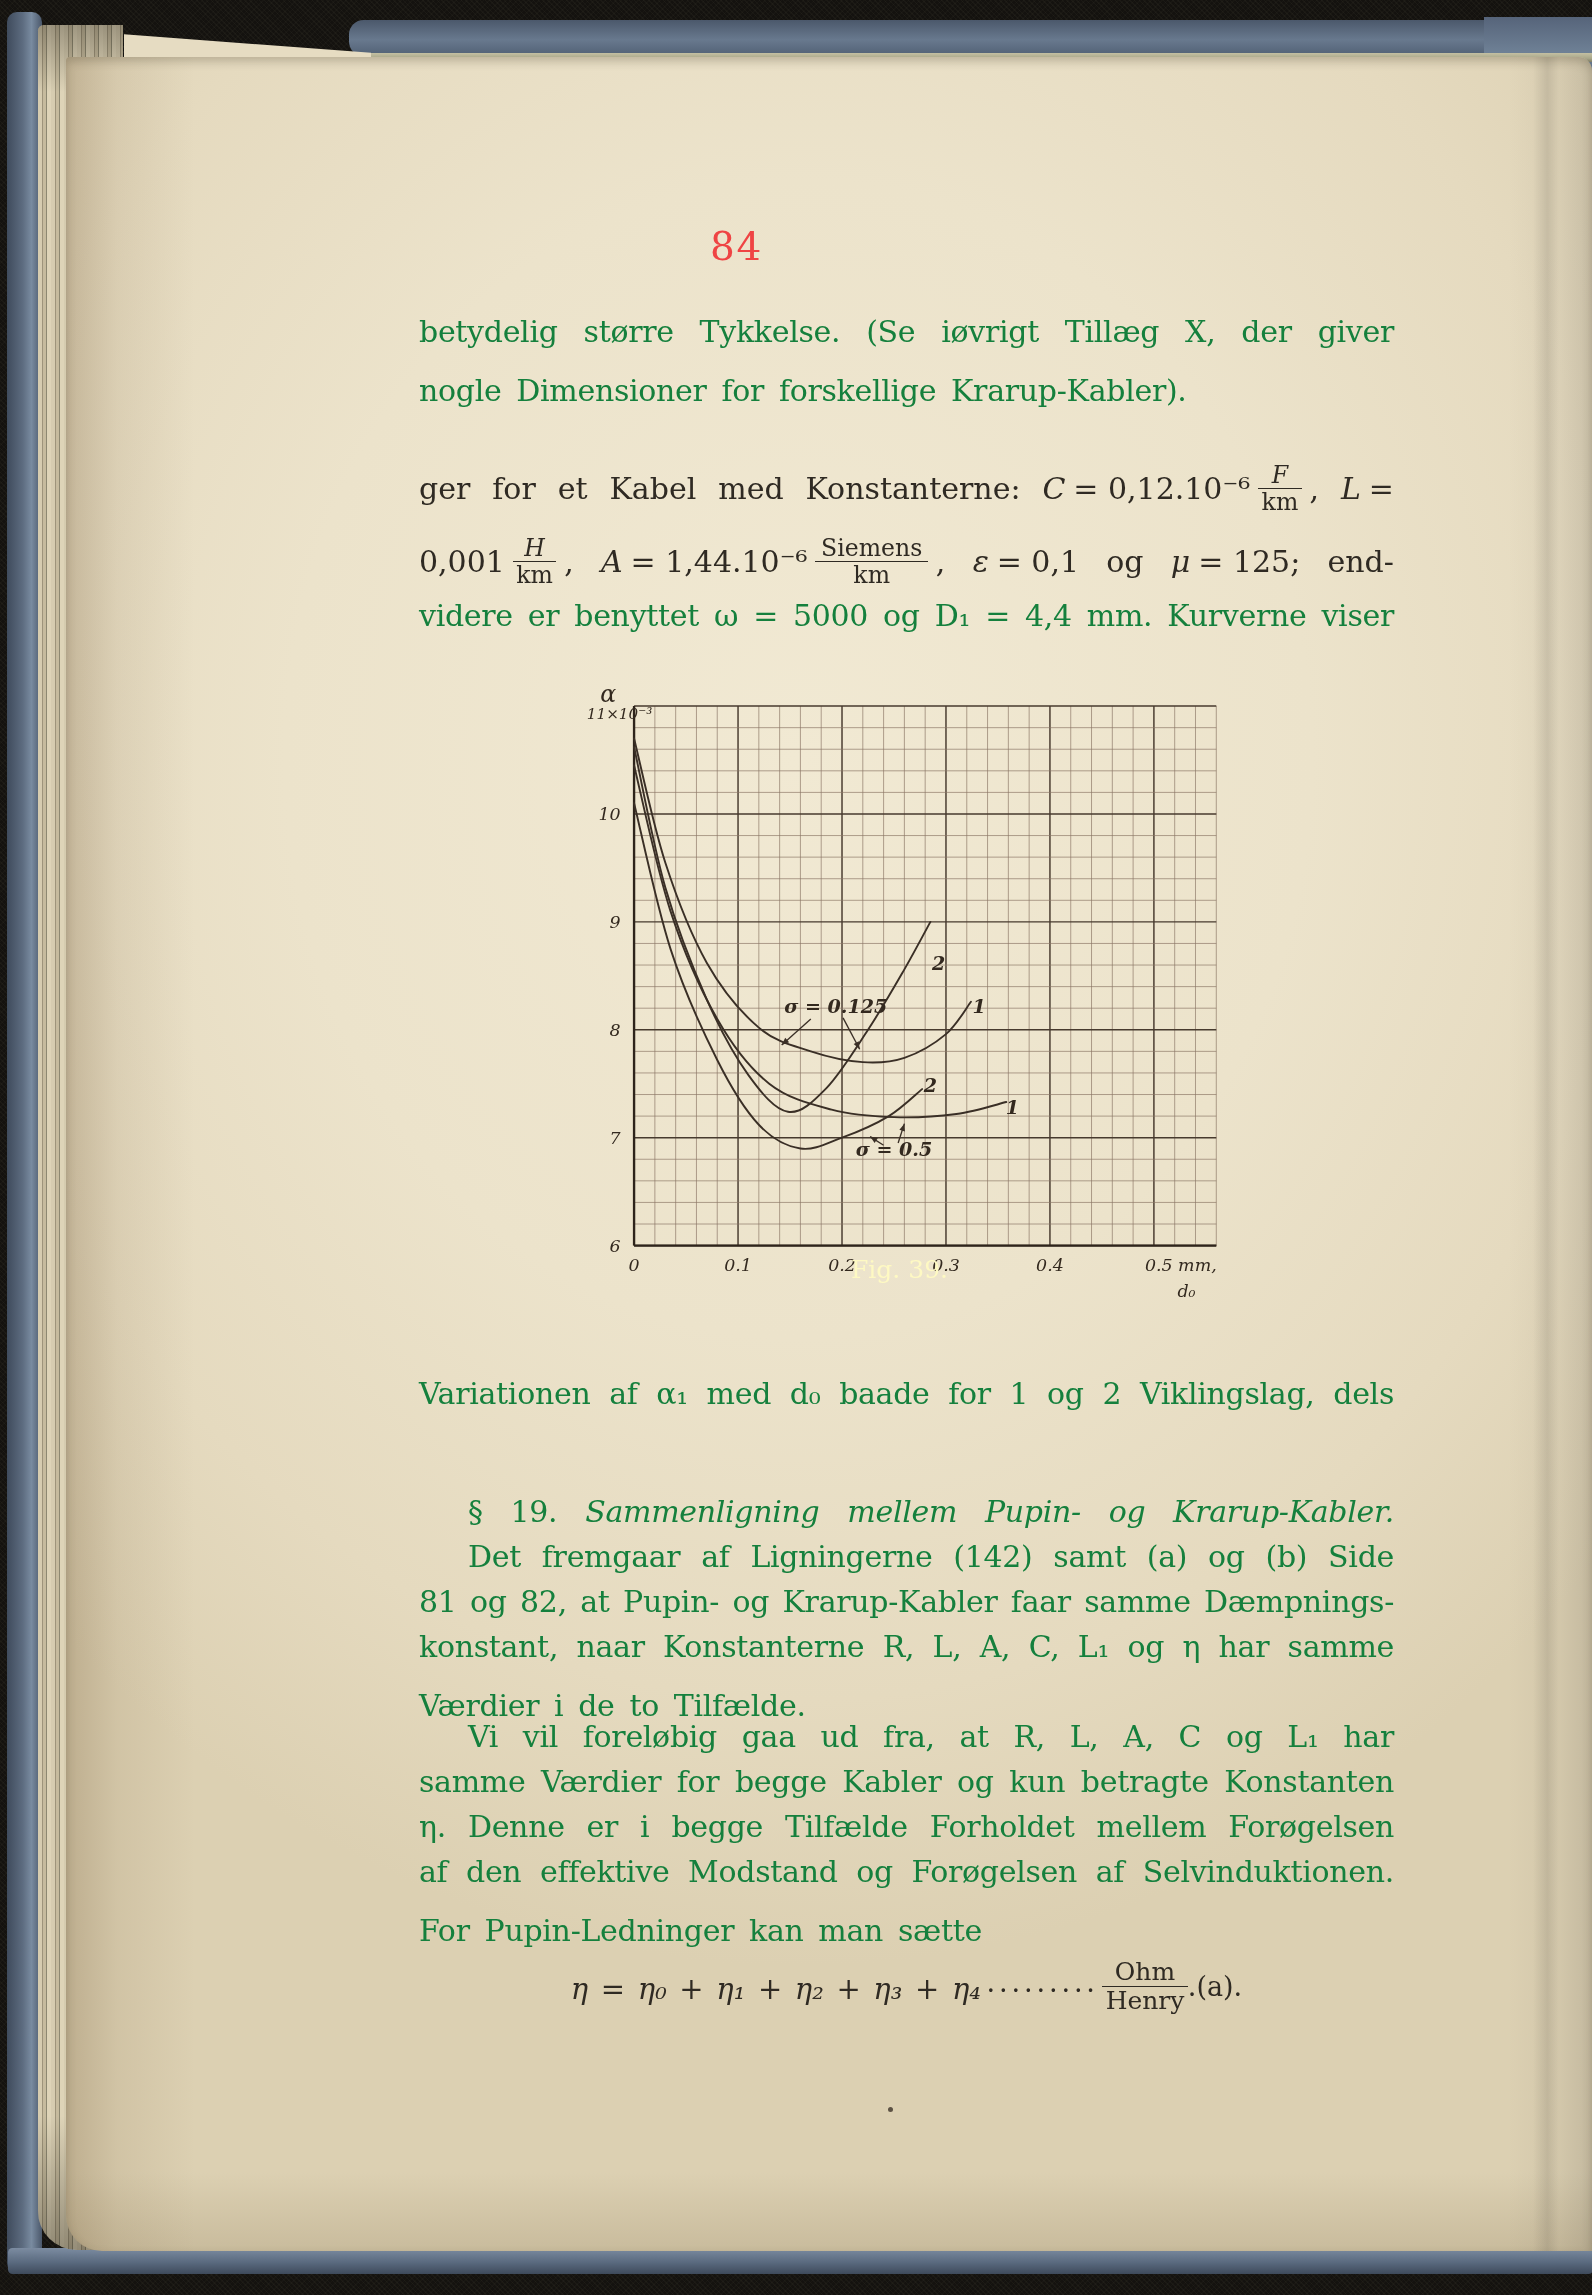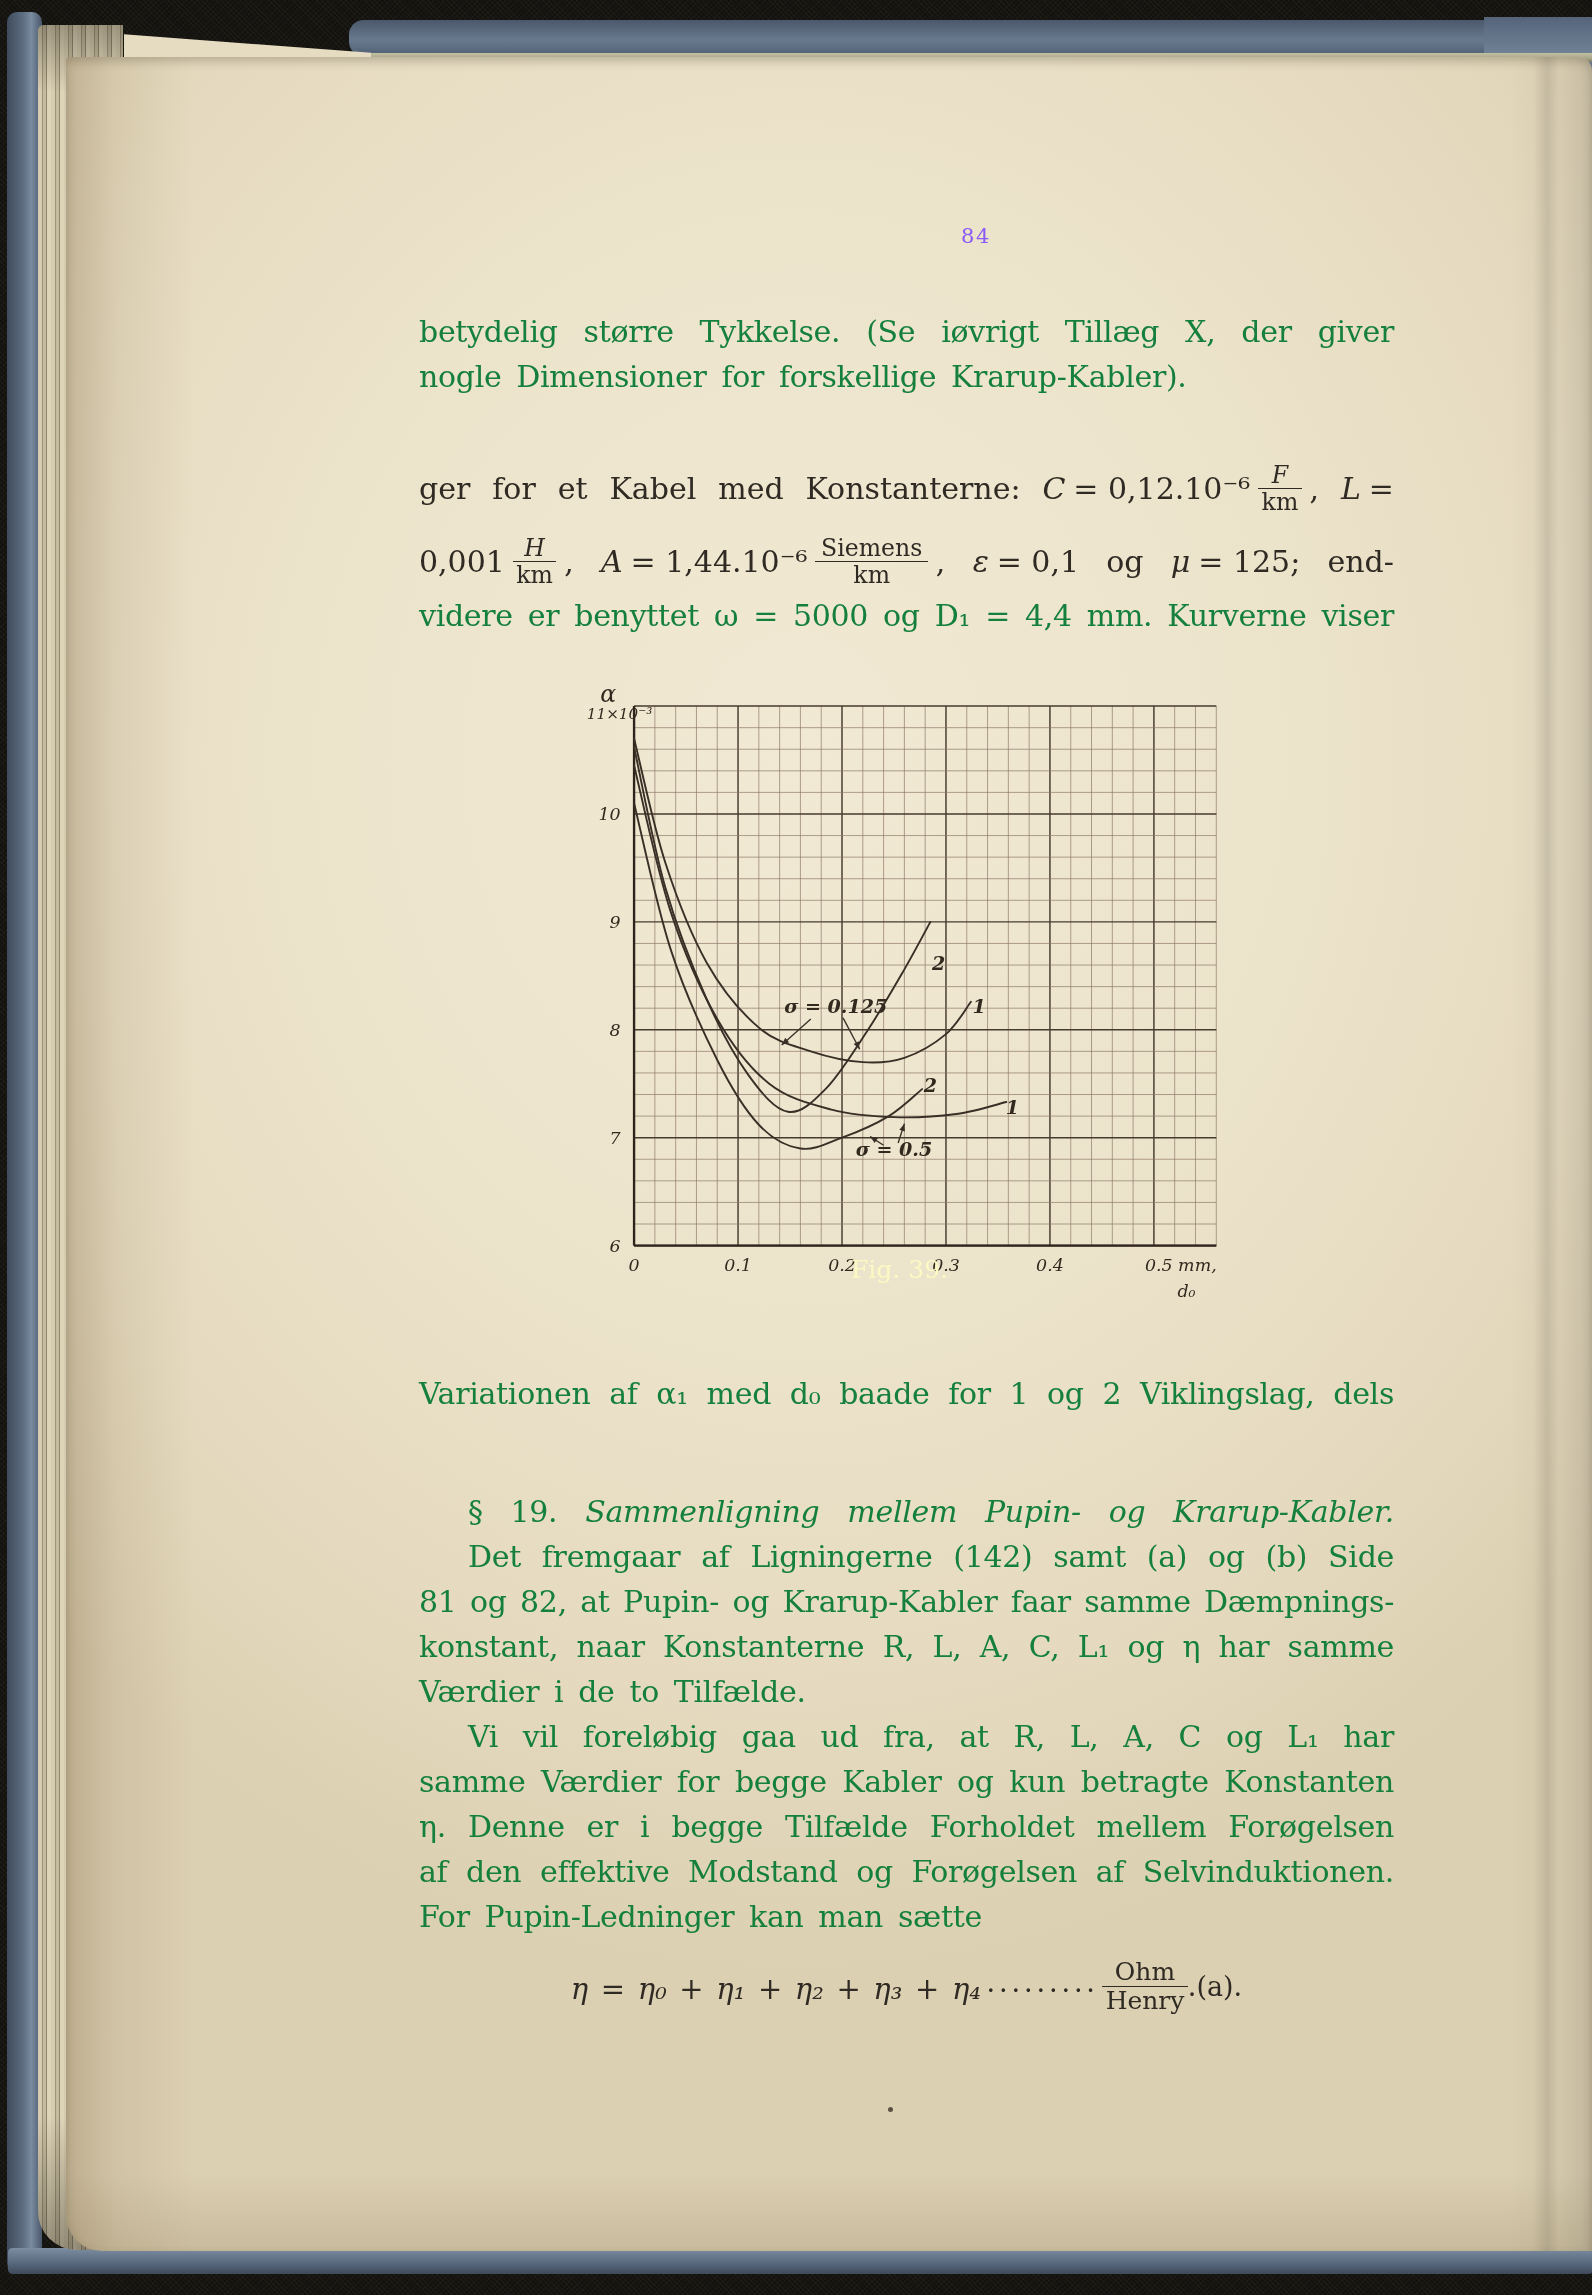--- a/index.html
+++ b/index.html
@@ -35,24 +35,24 @@
      box-shadow:inset 0 4.5px 10px rgba(60,50,30,.25);}
   .page-crease{position:absolute;left:1533px;top:57px;width:26px;height:2194px;
      background:linear-gradient(90deg,rgba(0,0,0,0),rgba(70,65,55,.14) 55%,rgba(0,0,0,0));}
   .page-wedge{position:absolute;left:124px;top:29px;width:247px;height:29px;
      background:#e6dcc2;clip-path:polygon(0 18%,100% 82%,100% 100%,0 100%);}
   
   .tl{position:absolute;left:419px;width:975px;color:#15803d;font-size:30px;line-height:1.18;
       letter-spacing:-0.3px;white-space:nowrap;}
   .just{white-space:normal;text-align:justify;text-align-last:justify;}
   .ind{padding-left:49px;box-sizing:border-box;}
-  .last{word-spacing:5.6px;}
+  .last{word-spacing:5.6px;margin-top:14px;}
   .it{font-style:italic;}
-  .pageno{position:absolute;left:710px;width:281px;top:224px;text-align:right;
-      font-size:21px;letter-spacing:1.7px;color:#8b5cf6;}
+  .pageno{position:absolute;left:710px;width:281px;top:224px;text-align:left;
+      font-size:39px;letter-spacing:1.7px;color:#ef4444;}
   .mathline{position:absolute;left:419px;width:975px;display:flex;align-items:center;
       justify-content:space-between;color:#2f2a23;font-size:30px;}
   .mgroup{display:inline-flex;align-items:center;gap:7.9px;white-space:nowrap;}
   .frac{display:inline-block;text-align:center;font-size:23.6px;line-height:1.12;vertical-align:middle;}
   .frac .fn{display:block;padding:0 5.6px;border-bottom:1.7px solid #2f2a23;}
   .frac .fd{display:block;padding:0 3.4px;}
   .eqline{position:absolute;left:419px;top:1941px;width:975px;height:90px;display:flex;
       align-items:center;justify-content:center;color:#2f2a23;}
   .eq-lhs{font-style:italic;font-size:29px;word-spacing:3.4px;margin-top:6px;}
   .eq-dots{font-size:27px;letter-spacing:3.9px;margin:0 3.4px 7.9px 5.6px;}

